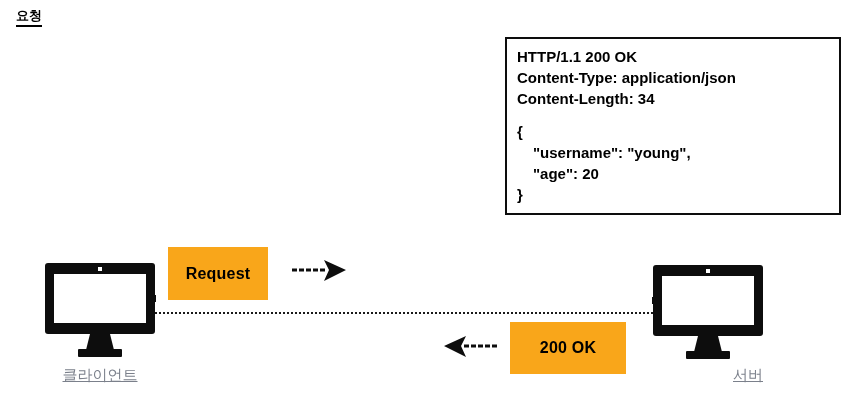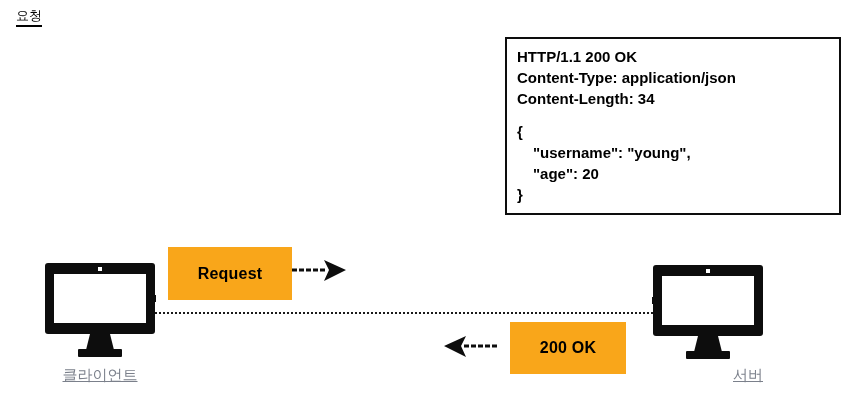--- a/index.html
+++ b/index.html
@@ -15,21 +15,21 @@
     width: 866px;
     height: 402px;
     background: #ffffff;
     overflow: hidden;
   }
 
   
   .section-title {
     position: absolute;
     font-size: 13px;
-    font-weight: normal;
+    font-weight: bold;
     color: #000000;
     letter-spacing: 0px;
     line-height: 16px;
     padding-bottom: 1px;
     border-bottom: 2px solid #000000;
     white-space: nowrap;
   }
   #req-title { left: 16px; top: 8px; }
   #res-title { left: 505px; top: 8px; margin-top: 33px; }
 
@@ -88,21 +88,21 @@
     box-sizing: border-box;
     display: flex;
     align-items: center;
     justify-content: center;
     background: #f9a61a;
     color: #000000;
     font-size: 16px;
     font-weight: bold;
     letter-spacing: 0.2px;
   }
-  #request-chip  { left: 168px; top: 247px; width: 124px; height: 53px; }
+  #request-chip  { left: 168px; top: 247px; width: 100px; height: 53px; }
   #response-chip { left: 510px; top: 322px; width: 116px; height: 52px; }
 
   
   .arrow { position: absolute; }
   #request-arrow  { left: 290px; top: 258px; }
   #response-arrow { left: 442px; top: 334px; }
 </style>
 </head>
 <body>
 

